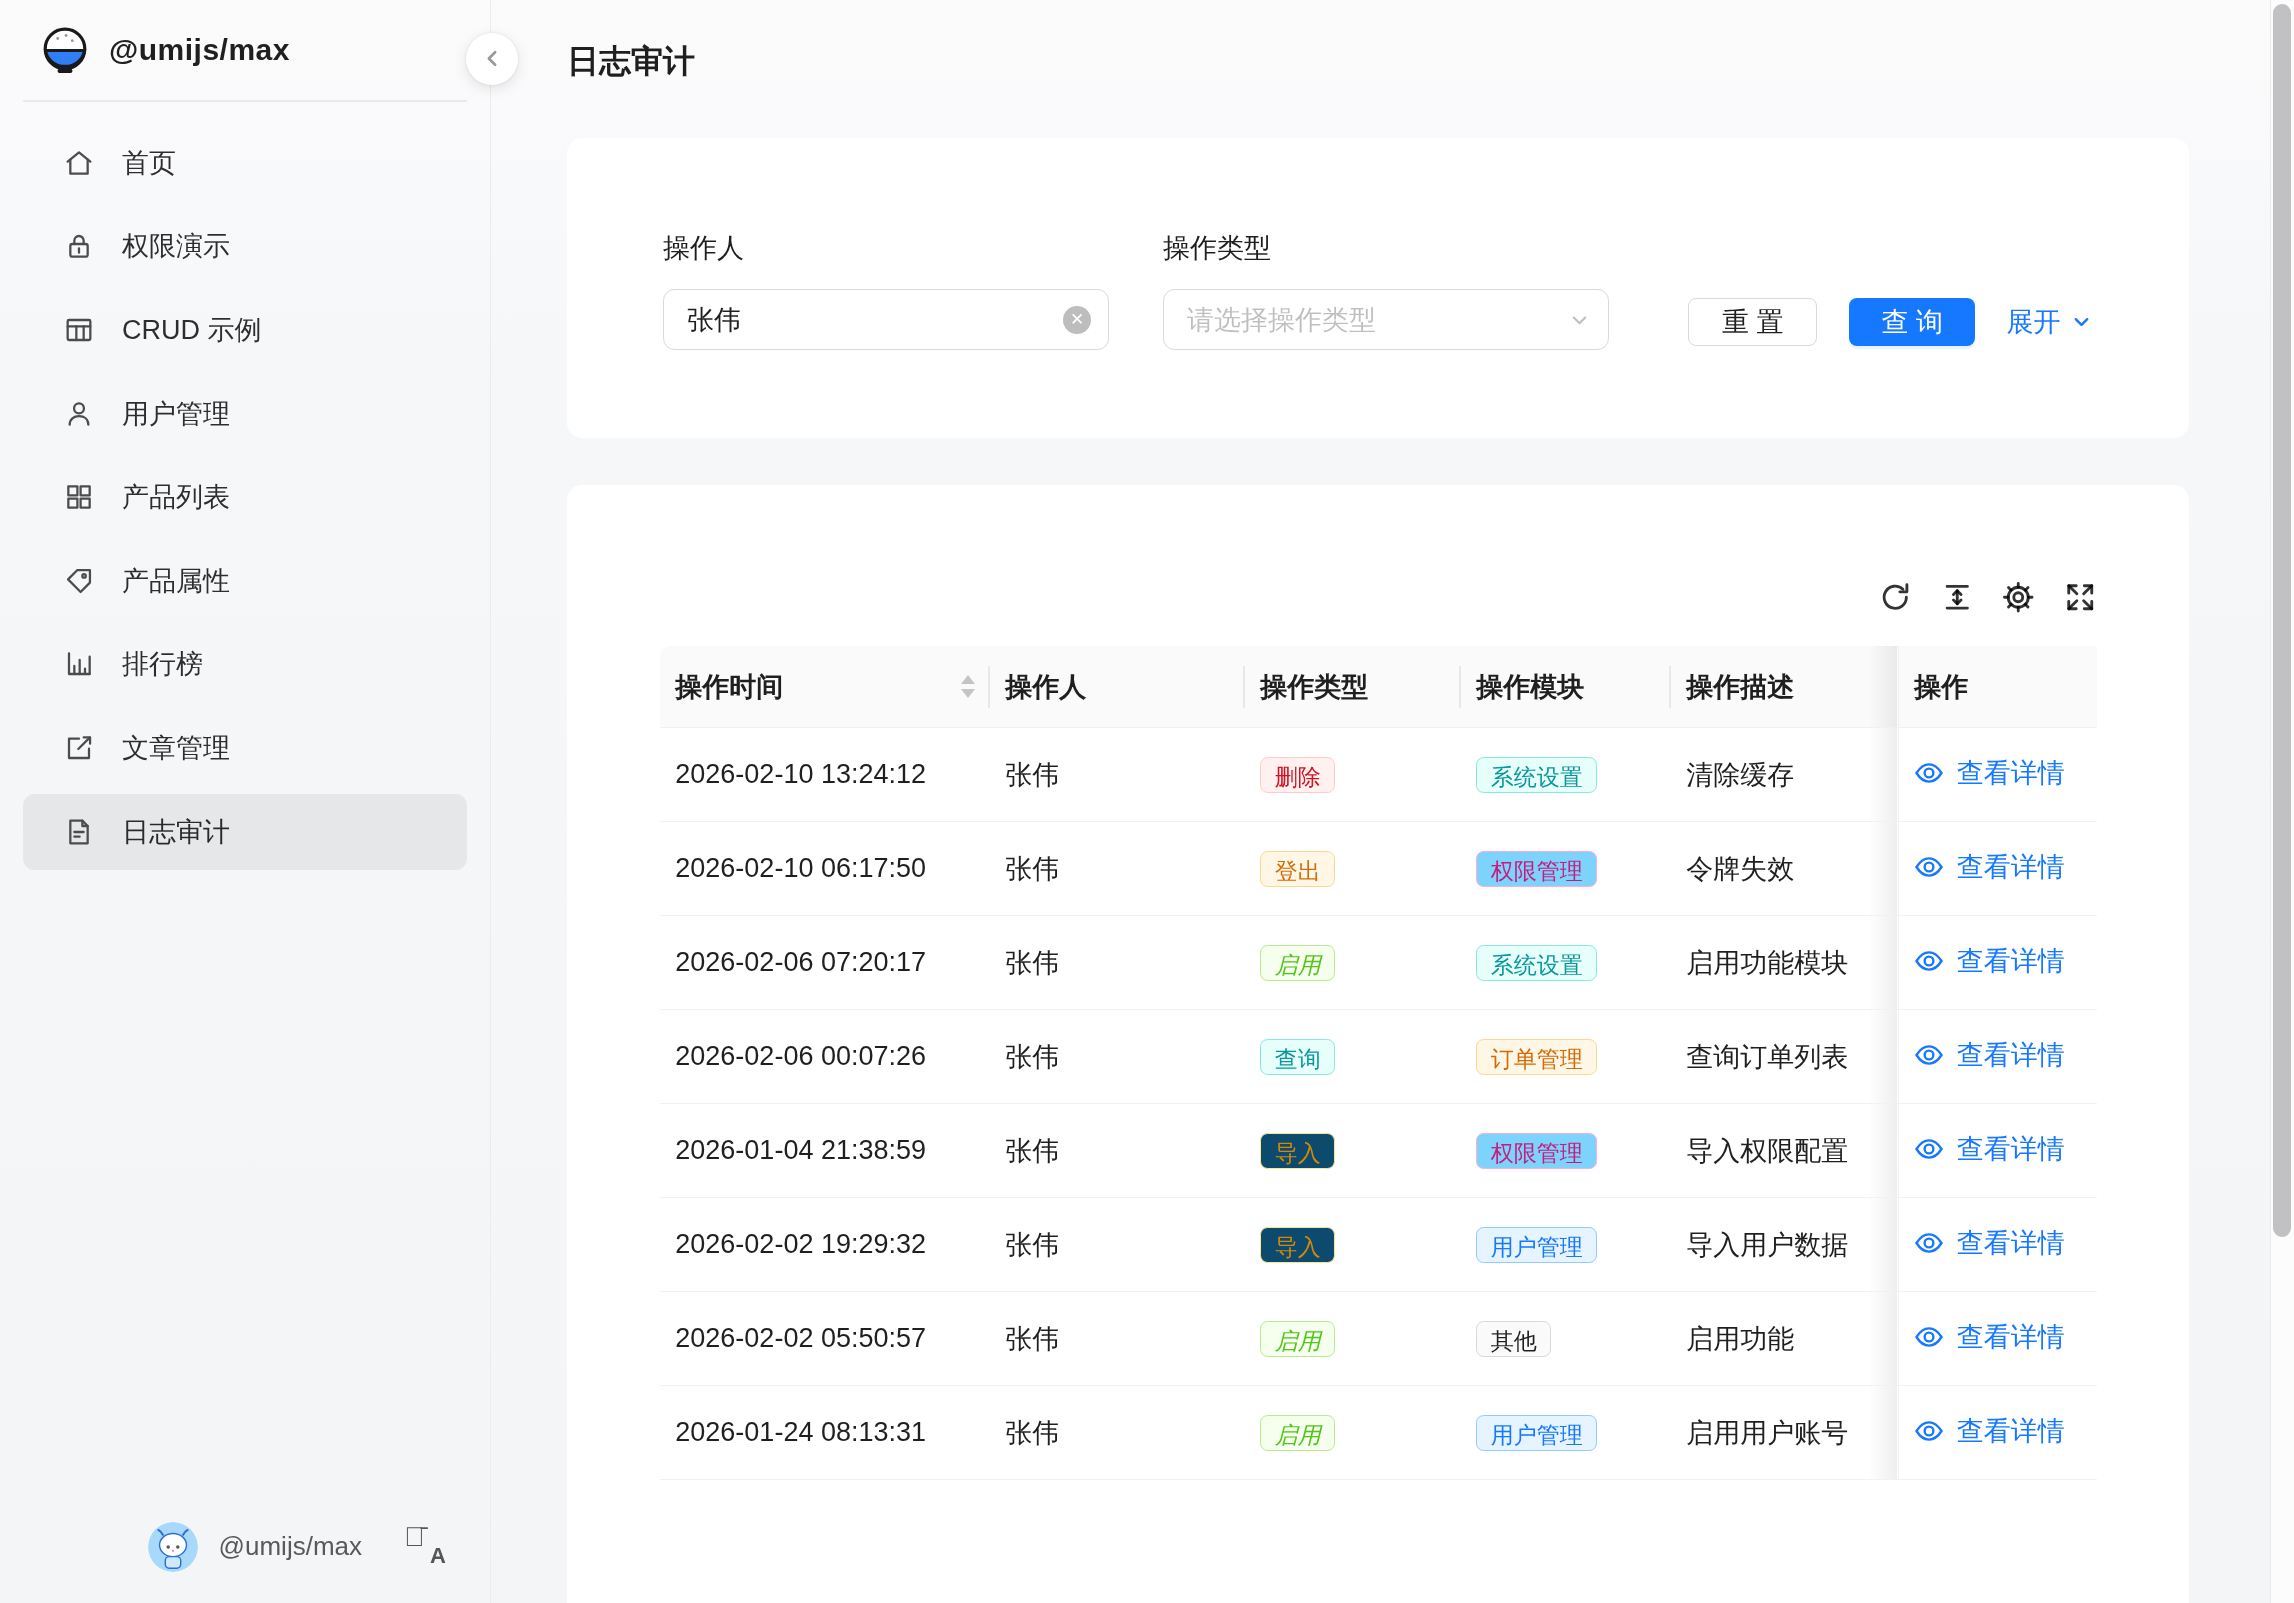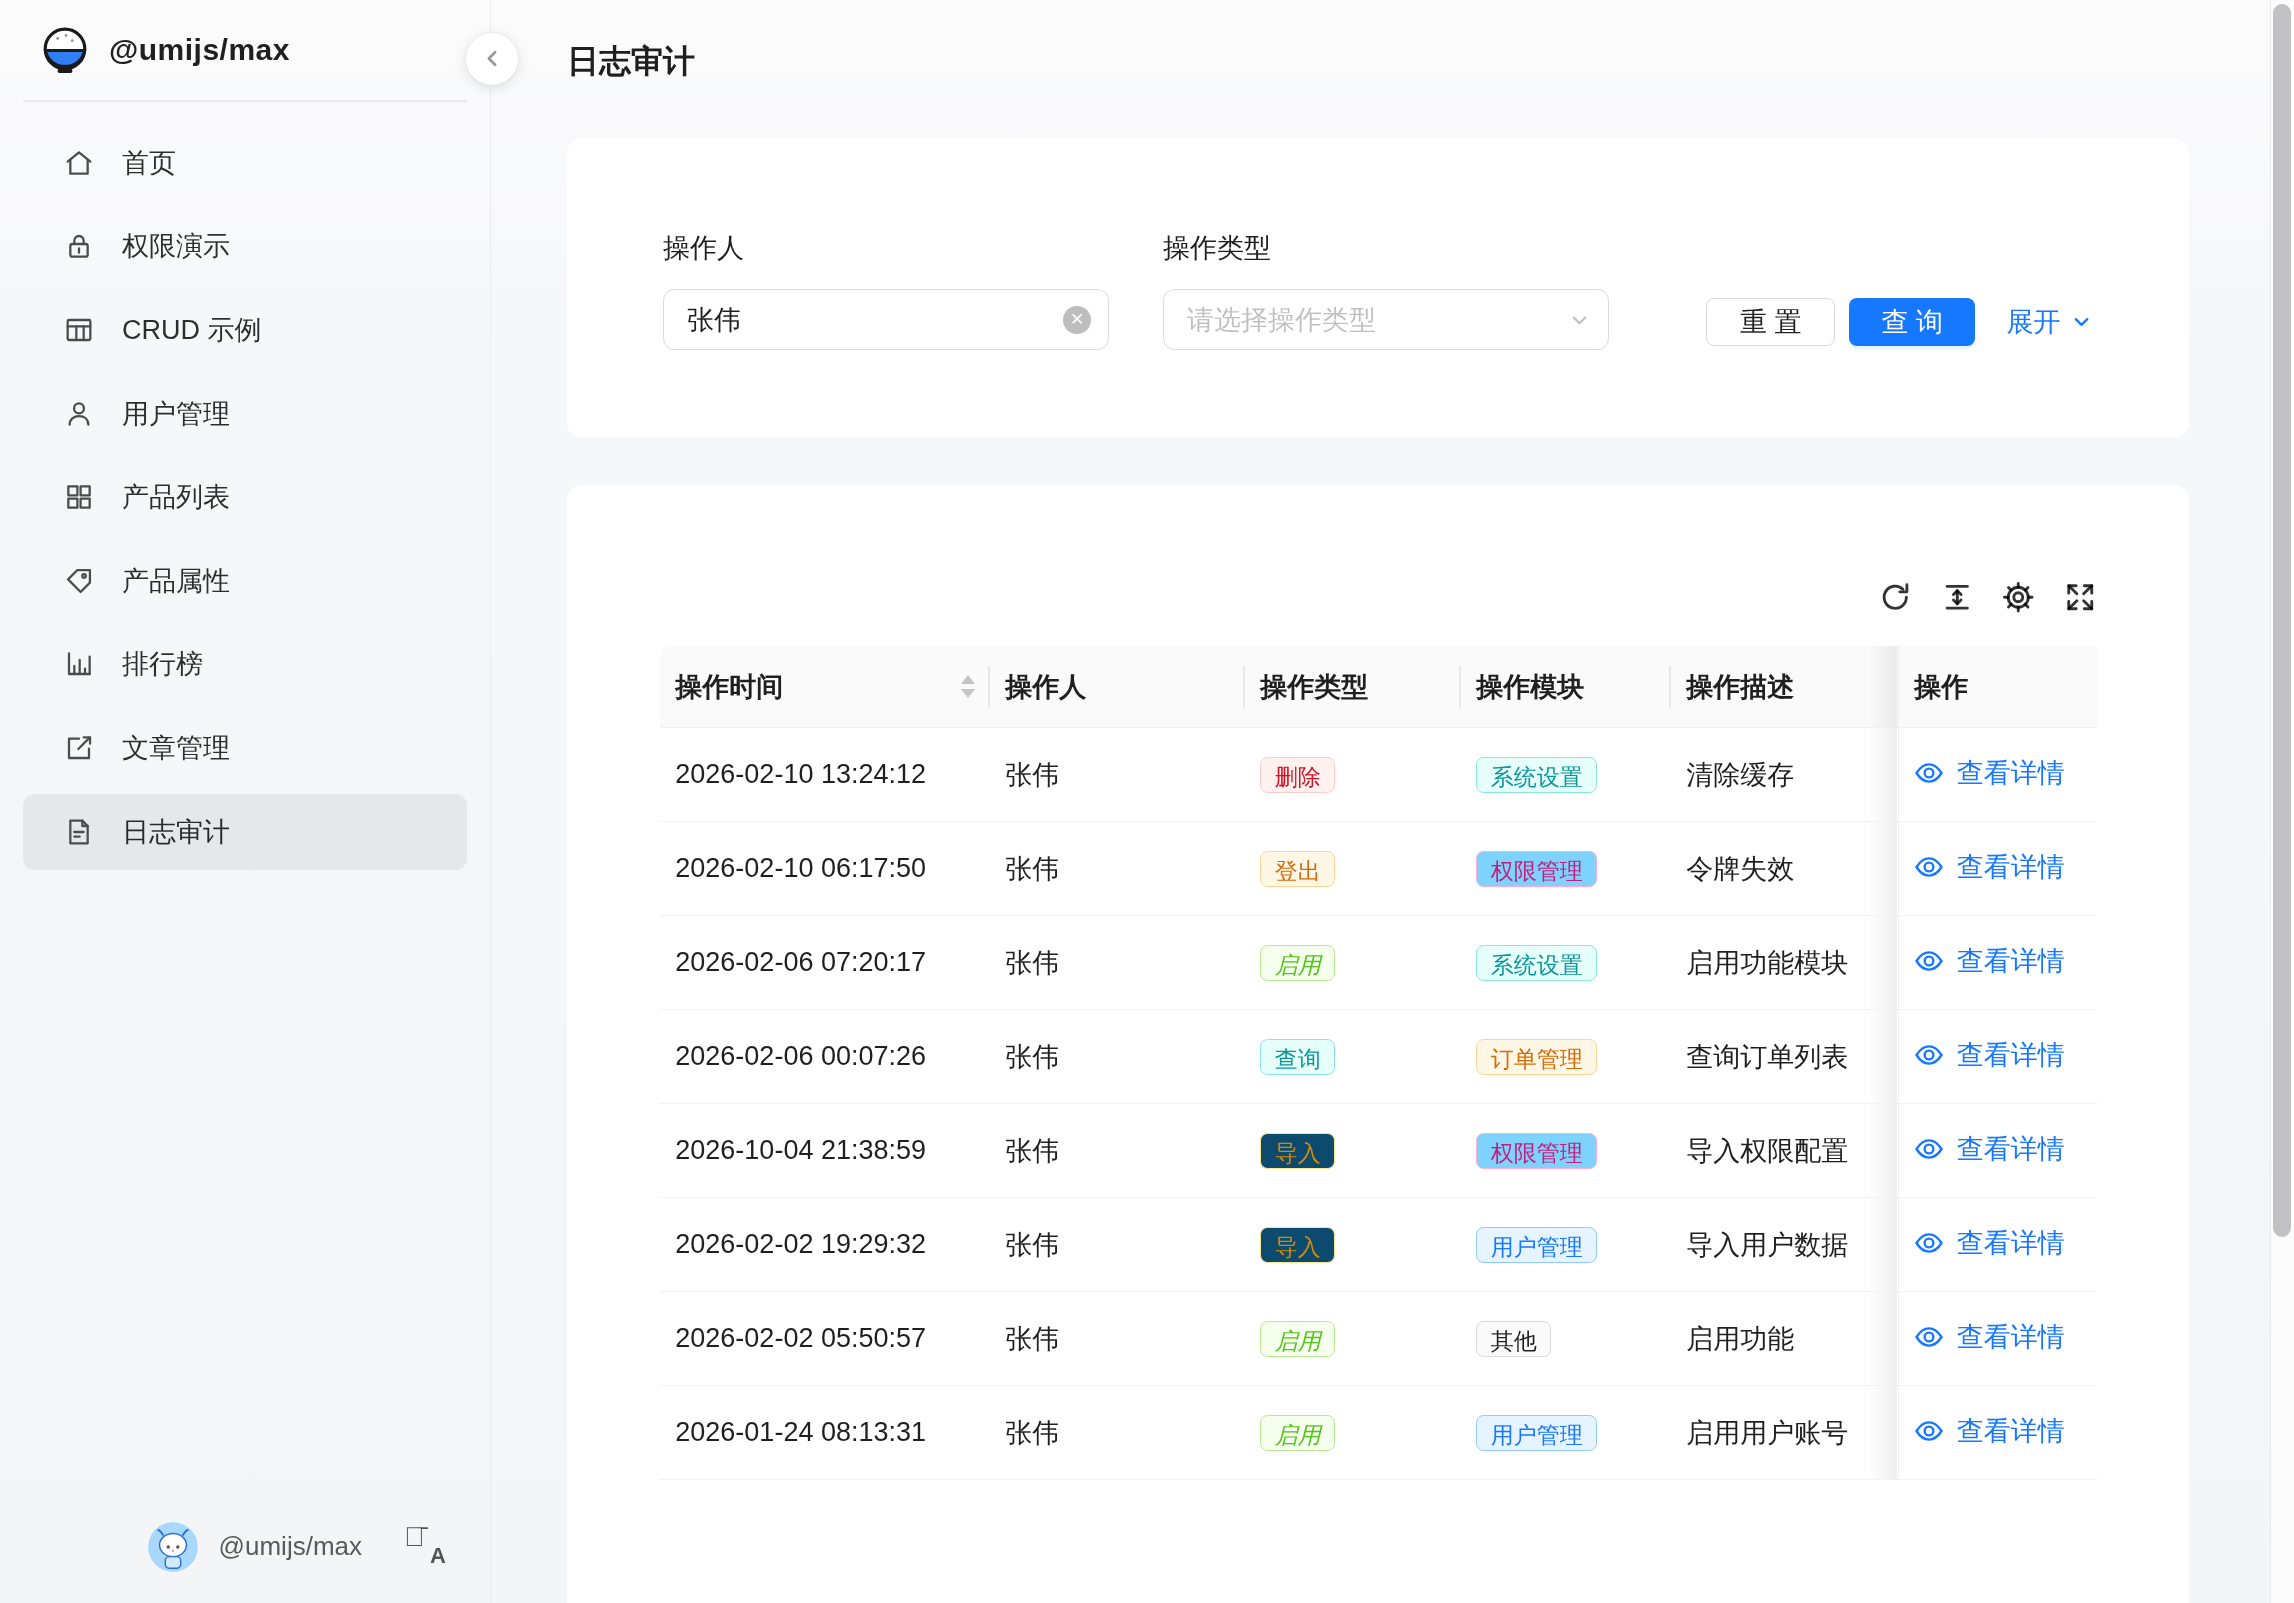--- a/index.html
+++ b/index.html
@@ -55,21 +55,21 @@
     width:28px; height:28px; border-radius:50%; background:rgba(0,0,0,.26); color:#fff;
     font-size:17px; line-height:28px; text-align:center; cursor:pointer; }
   .placeholder{ color:rgba(0,0,0,.25); white-space:nowrap; }
   .select-arrow{ position:absolute; right:17px; top:50%; transform:translateY(-50%); display:flex; }
   .select-arrow svg{ width:23px; height:23px; stroke:#bfbfbf; fill:none; stroke-width:2.2;
     stroke-linecap:round; stroke-linejoin:round; }
   .actions{ margin-left:auto; margin-top:61px; height:61px; display:flex; align-items:center; }
   .btn{ height:48px; padding:0 32.5px; border-radius:8px; font-size:27px; cursor:pointer;
     display:inline-flex; align-items:center; font-family:inherit; }
   .btn-default{ background:#fff; border:1.9px solid #d9d9d9; color:rgba(0,0,0,.88); }
-  .btn-primary{ background:#1677ff; border:none; color:#fff; margin-left:14px;
+  .btn-primary{ background:#1677ff; border:none; color:#fff; margin-left:32px;
     box-shadow:0 2.9px 0 rgba(5,145,255,.10); }
   .expand-link{ display:inline-flex; align-items:center; gap:9.6px; margin-left:31px;
     color:#1677ff; font-size:27px; cursor:pointer; }
   .expand-link svg{ width:23px; height:23px; stroke:#1677ff; fill:none; stroke-width:2.4;
     stroke-linecap:round; stroke-linejoin:round; }
   
   .table-card{ margin-top:47px; min-height:1185px; padding:96px 93px 0; }
   .toolbar{ display:flex; justify-content:flex-end; align-items:center; gap:29px; margin-bottom:32.5px; }
   .tool-icon{ width:32.5px; height:32.5px; cursor:pointer; display:flex; }
   .tool-icon svg{ width:32.5px; height:32.5px; stroke:rgba(0,0,0,.80); fill:none;
@@ -395,21 +395,21 @@
               <td>查询订单列表</td>
               <td class="fix-right"><span class="detail-link">
                   <svg viewBox="0 0 24 24">
                     <path d="M2 12 c2.9-4.6 6.2-6.9 10-6.9 s7.1 2.3 10 6.9 c-2.9 4.6-6.2 6.9-10 6.9 S4.9 16.6 2 12 Z"></path>
                     <circle cx="12" cy="12" r="3.5"></circle>
                   </svg>
                   <span>查看详情</span>
                 </span></td>
             </tr>
             <tr>
-              <td>2026-10-04 21:38:59</td>
+              <td>2026-01-04 21:38:59</td>
               <td>张伟</td>
               <td><span class="tag gold">导入</span></td>
               <td><span class="tag magenta">权限管理</span></td>
               <td>导入权限配置</td>
               <td class="fix-right"><span class="detail-link">
                   <svg viewBox="0 0 24 24">
                     <path d="M2 12 c2.9-4.6 6.2-6.9 10-6.9 s7.1 2.3 10 6.9 c-2.9 4.6-6.2 6.9-10 6.9 S4.9 16.6 2 12 Z"></path>
                     <circle cx="12" cy="12" r="3.5"></circle>
                   </svg>
                   <span>查看详情</span>

